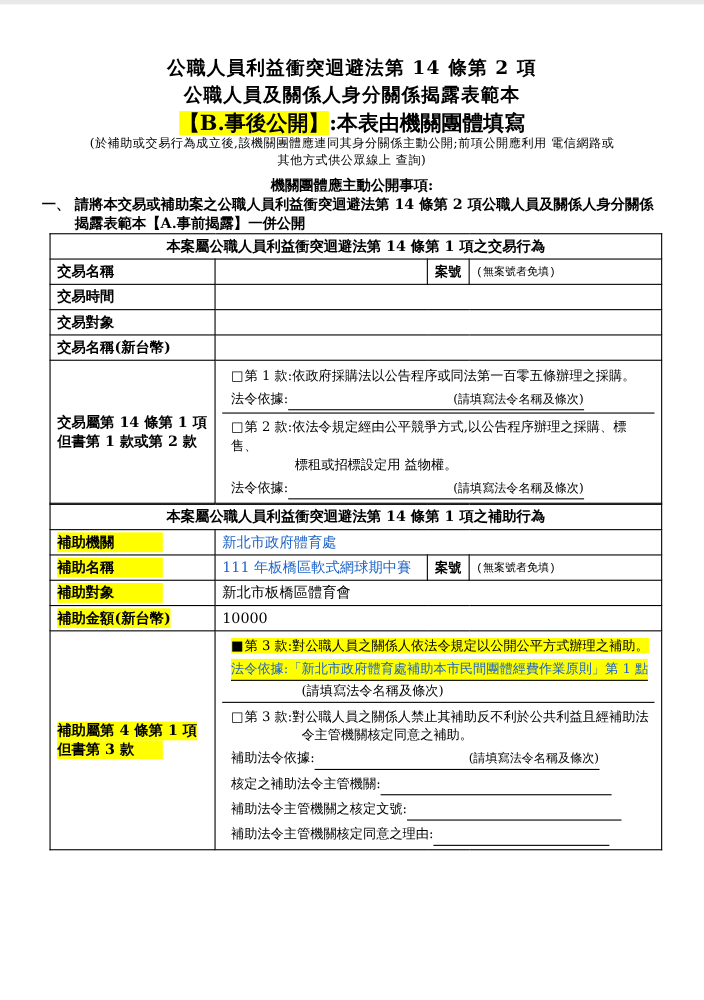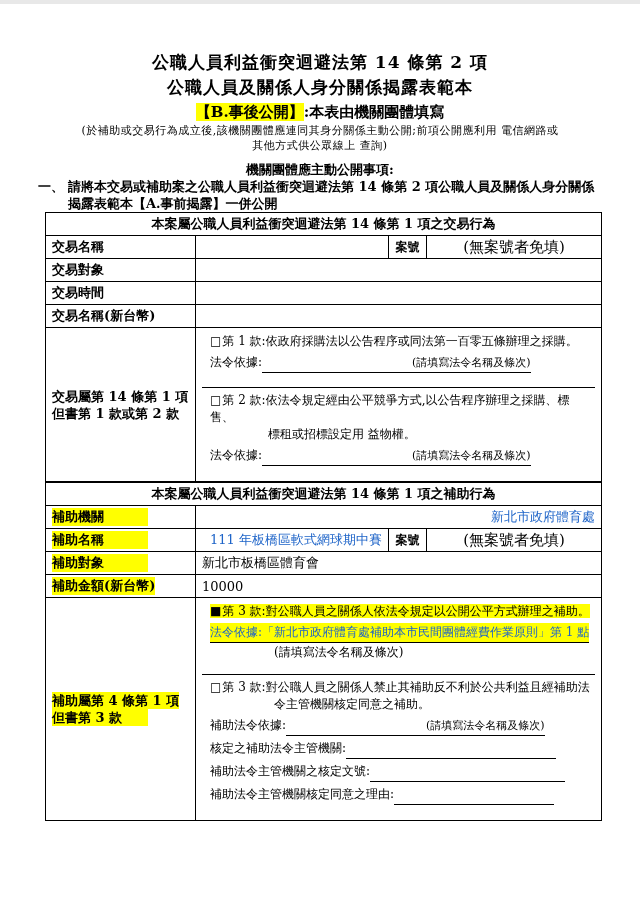--- a/index.html
+++ b/index.html
@@ -6,21 +6,21 @@
   .page {
     position:relative; width:640px; height:909px; margin:4px auto;
     background:#ffffff; box-sizing:border-box;
     padding:46px 38px 0 38px; overflow:hidden;
     font-family:"DejaVu Serif","Liberation Serif",serif;
     color:#000;
   }
   
   .title-block { text-align:center; }
   .t1 { font-size:17px; font-weight:bold; line-height:25px; letter-spacing:1px; }
-  .t2 { font-size:15px; font-weight:bold; line-height:22px; margin-top:1px; }
+  .t2 { font-size:19px; font-weight:bold; line-height:22px; margin-top:1px; }
   .hl { background:var(--hl,#ffff00); }
   .note { font-size:11px; line-height:15px; letter-spacing:0.5px; }
   
   .intro { margin-top:8px; font-weight:bold; font-size:13px; }
   .intro-heading { line-height:17px;text-align:center; }
   .intro-item { display:flex; line-height:17px; }
   .intro-item .num { flex:0 0 30px; }
   .intro-item .itxt { width:545px; }
   
   .sec-label { margin-top:14px; margin-bottom:5px; font-size:13px; font-weight:bold; line-height:17px; }
@@ -28,25 +28,25 @@
   table.form-table {
     border-collapse:collapse; width:556px; table-layout:fixed;
     margin-left:7px; font-size:13px;
   }
   table.form-table td { border:1.5px solid #000; padding:1px 6px; height:20px; vertical-align:middle; }
   td.th { text-align:center; font-weight:bold; }
   td.lbl { font-weight:bold; }
   td.lbl .hl { display:inline-block; min-width:96px; }
   td.top { vertical-align:top; padding-top:3px; line-height:17px; }
   td.case-lbl { padding:1px 3px; text-align:center; font-size:12px; font-weight:bold; }
-  td.case-hint { font-size:15px; text-align:center; padding-right:4px; }
-  .val-blue { color:var(--blue,#1e64c8);text-align:right; }
+  td.case-hint { font-size:10px; text-align:left; padding-right:4px;font-family:Liberation Mono, monospace; }
+  .val-blue { color:var(--blue,#1e64c8); }
   
   td.optcell { padding:0; vertical-align:top; font-size:12px; }
-  .opt { padding:4px 4px 14px 8px; }
+  .opt { padding:4px 4px 2px 8px; }
   .opt.b { border-bottom:1.5px solid #000; }
   .optline { line-height:17px; }
   .cb { margin-right:1px; }
   .ind  { padding-left:58px; }
   .ind2 { padding-left:64px; }
   .lawline { line-height:19px; margin-top:3px; white-space:nowrap; }
   .ul { display:inline-block; border-bottom:1px solid #000; }
   .blank { display:inline-block; height:11px; }
   .w150 { width:150px; } .w140 { width:140px; }
   .w210 { width:210px; } .w195 { width:195px; } .w160 { width:160px; }
@@ -88,25 +88,25 @@
         <tr>
           <td colspan="4" class="th">本案屬公職人員利益衝突迴避法第 14 條第 1 項之交易行為</td>
         </tr>
     <tr>
       <td class="lbl">交易名稱</td>
       <td></td>
       <td class="case-lbl">案號</td>
       <td class="case-hint">(無案號者免填)</td>
     </tr>
     <tr>
-      <td class="lbl">交易對象</td>
+      <td class="lbl">交易時間</td>
       <td colspan="3"></td>
     </tr>
     <tr>
-      <td class="lbl">交易時間</td>
+      <td class="lbl">交易對象</td>
       <td colspan="3"></td>
     </tr>
     <tr>
       <td class="lbl">交易名稱(新台幣)</td>
       <td colspan="3"></td>
     </tr>
     <tr>
       <td class="lbl top">
         <div>交易屬第 14 條第 1 項</div>
         <div>但書第 1 款或第 2 款</div>

